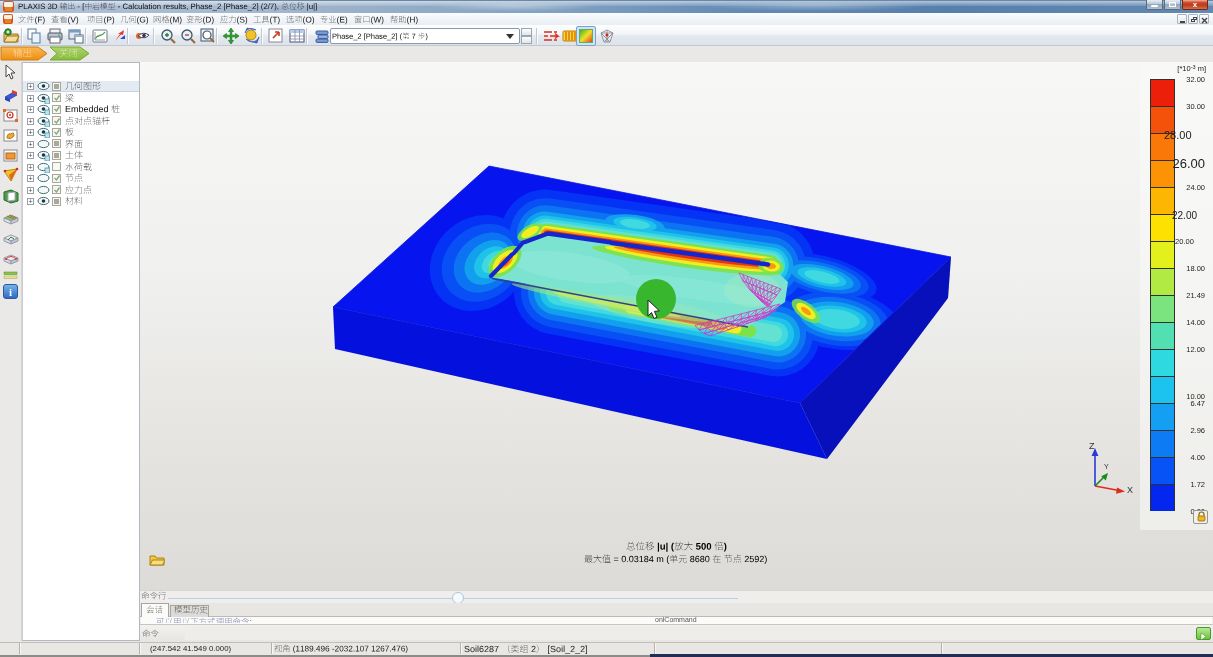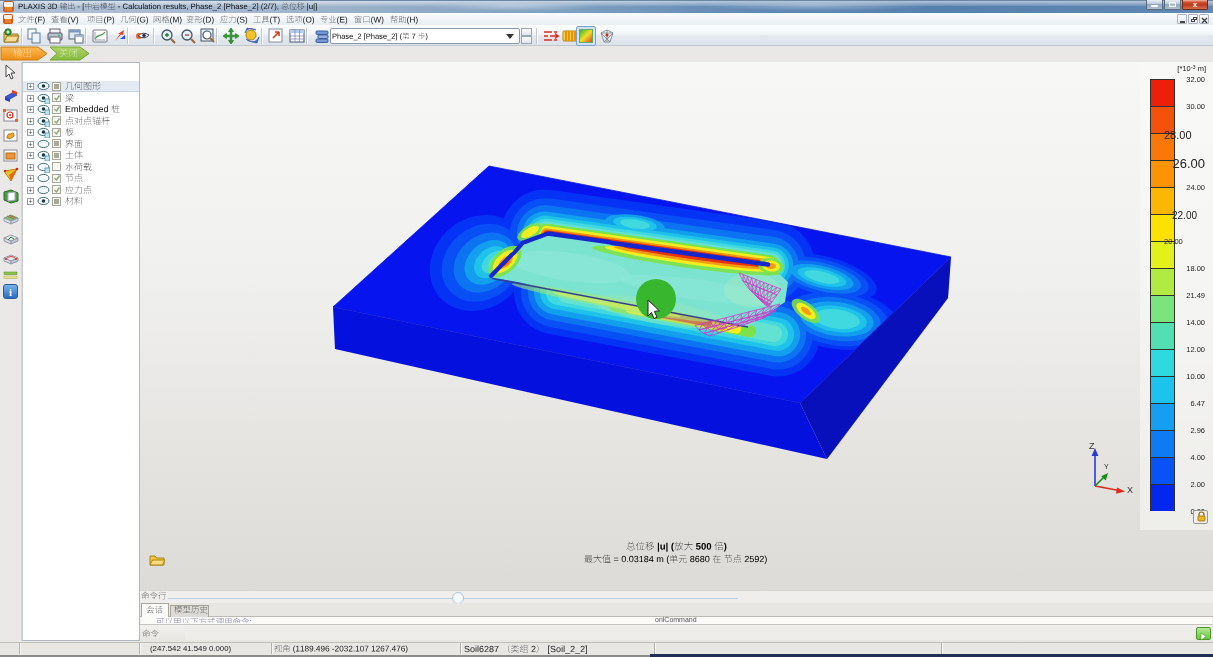--- a/index.html
+++ b/index.html
@@ -963,30 +963,30 @@
     <div style="height:27px;background:#0d7cf4;border-top:1px solid #30302c"></div>
     <div style="height:27px;background:#0753f6;border-top:1px solid #30302c"></div>
     <div style="height:27px;background:#0427f0;border-top:1px solid #30302c"></div>
   </div>
 <div class="abs" style="left:1164px;top:75px;width:41px;font-size:7.5px;color:#222;text-align:right">32.00</div>
 <div class="abs" style="left:1164px;top:102px;width:41px;font-size:7.5px;color:#222;text-align:right">30.00</div>
 <div class="abs" style="left:1164px;top:129px;width:41px;font-size:11px;color:#222;text-align:left">28.00</div>
 <div class="abs" style="left:1164px;top:156px;width:41px;font-size:13px;color:#222;text-align:right">26.00</div>
 <div class="abs" style="left:1164px;top:183px;width:41px;font-size:7.5px;color:#222;text-align:right">24.00</div>
 <div class="abs" style="left:1164px;top:210px;width:41px;font-size:10px;color:#222;text-align:center">22.00</div>
-<div class="abs" style="left:1164px;top:237px;width:41px;font-size:7.5px;color:#222;text-align:left">20.00</div>
+<div class="abs" style="left:1164px;top:237px;width:41px;font-size:7.5px;color:#222;text-align:center">20.00</div>
 <div class="abs" style="left:1164px;top:264px;width:41px;font-size:7.5px;color:#222;text-align:right">18.00</div>
 <div class="abs" style="left:1164px;top:291px;width:41px;font-size:7.5px;color:#222;text-align:right">21.49</div>
 <div class="abs" style="left:1164px;top:318px;width:41px;font-size:7.5px;color:#222;text-align:right">14.00</div>
 <div class="abs" style="left:1164px;top:345px;width:41px;font-size:7.5px;color:#222;text-align:right">12.00</div>
-<div class="abs" style="left:1164px;top:372px;width:41px;font-size:7.5px;color:#222;text-align:right">10.00</div>
+<div class="abs" style="left:1164px;top:392px;width:41px;font-size:7.5px;color:#222;text-align:right">10.00</div>
 <div class="abs" style="left:1164px;top:399px;width:41px;font-size:7.5px;color:#222;text-align:right">6.47</div>
 <div class="abs" style="left:1164px;top:426px;width:41px;font-size:7.5px;color:#222;text-align:right">2.96</div>
 <div class="abs" style="left:1164px;top:453px;width:41px;font-size:7.5px;color:#222;text-align:right">4.00</div>
-<div class="abs" style="left:1164px;top:480px;width:41px;font-size:7.5px;color:#222;text-align:right">2.00</div>
+<div class="abs" style="left:1164px;top:480px;width:41px;font-size:7.5px;color:#222;text-align:right">1.72</div>
 <div class="abs" style="left:1164px;top:507px;width:41px;font-size:7.5px;color:#222;text-align:right">0.00</div>
 <div class="abs" style="left:1193px;top:510px;width:15px;height:14px;background:#f2f0ec;border:1px solid #98948e;border-radius:2px">
 <svg width="13" height="12" style="position:absolute;left:1px;top:0">
       <path d="M4 5 L4 3.5 A2.5 2.5 0 0 1 9 3.5 L9 5" fill="none" stroke="#8a6a10" stroke-width="1.2"></path>
       <rect x="3" y="5" width="7" height="5" rx="1" fill="#f0b81e" stroke="#8a6a10" stroke-width=".8"></rect>
     </svg>
   </div>
 <svg class="abs" style="left:1075px;top:438px" width="70" height="60">
 <path d="M20 48 L20 16" stroke="#2a3ad8" stroke-width="1.6"></path>
     <path d="M20 10 L16.6 18 L23.4 18 Z" fill="#2a3ad8"></path>

